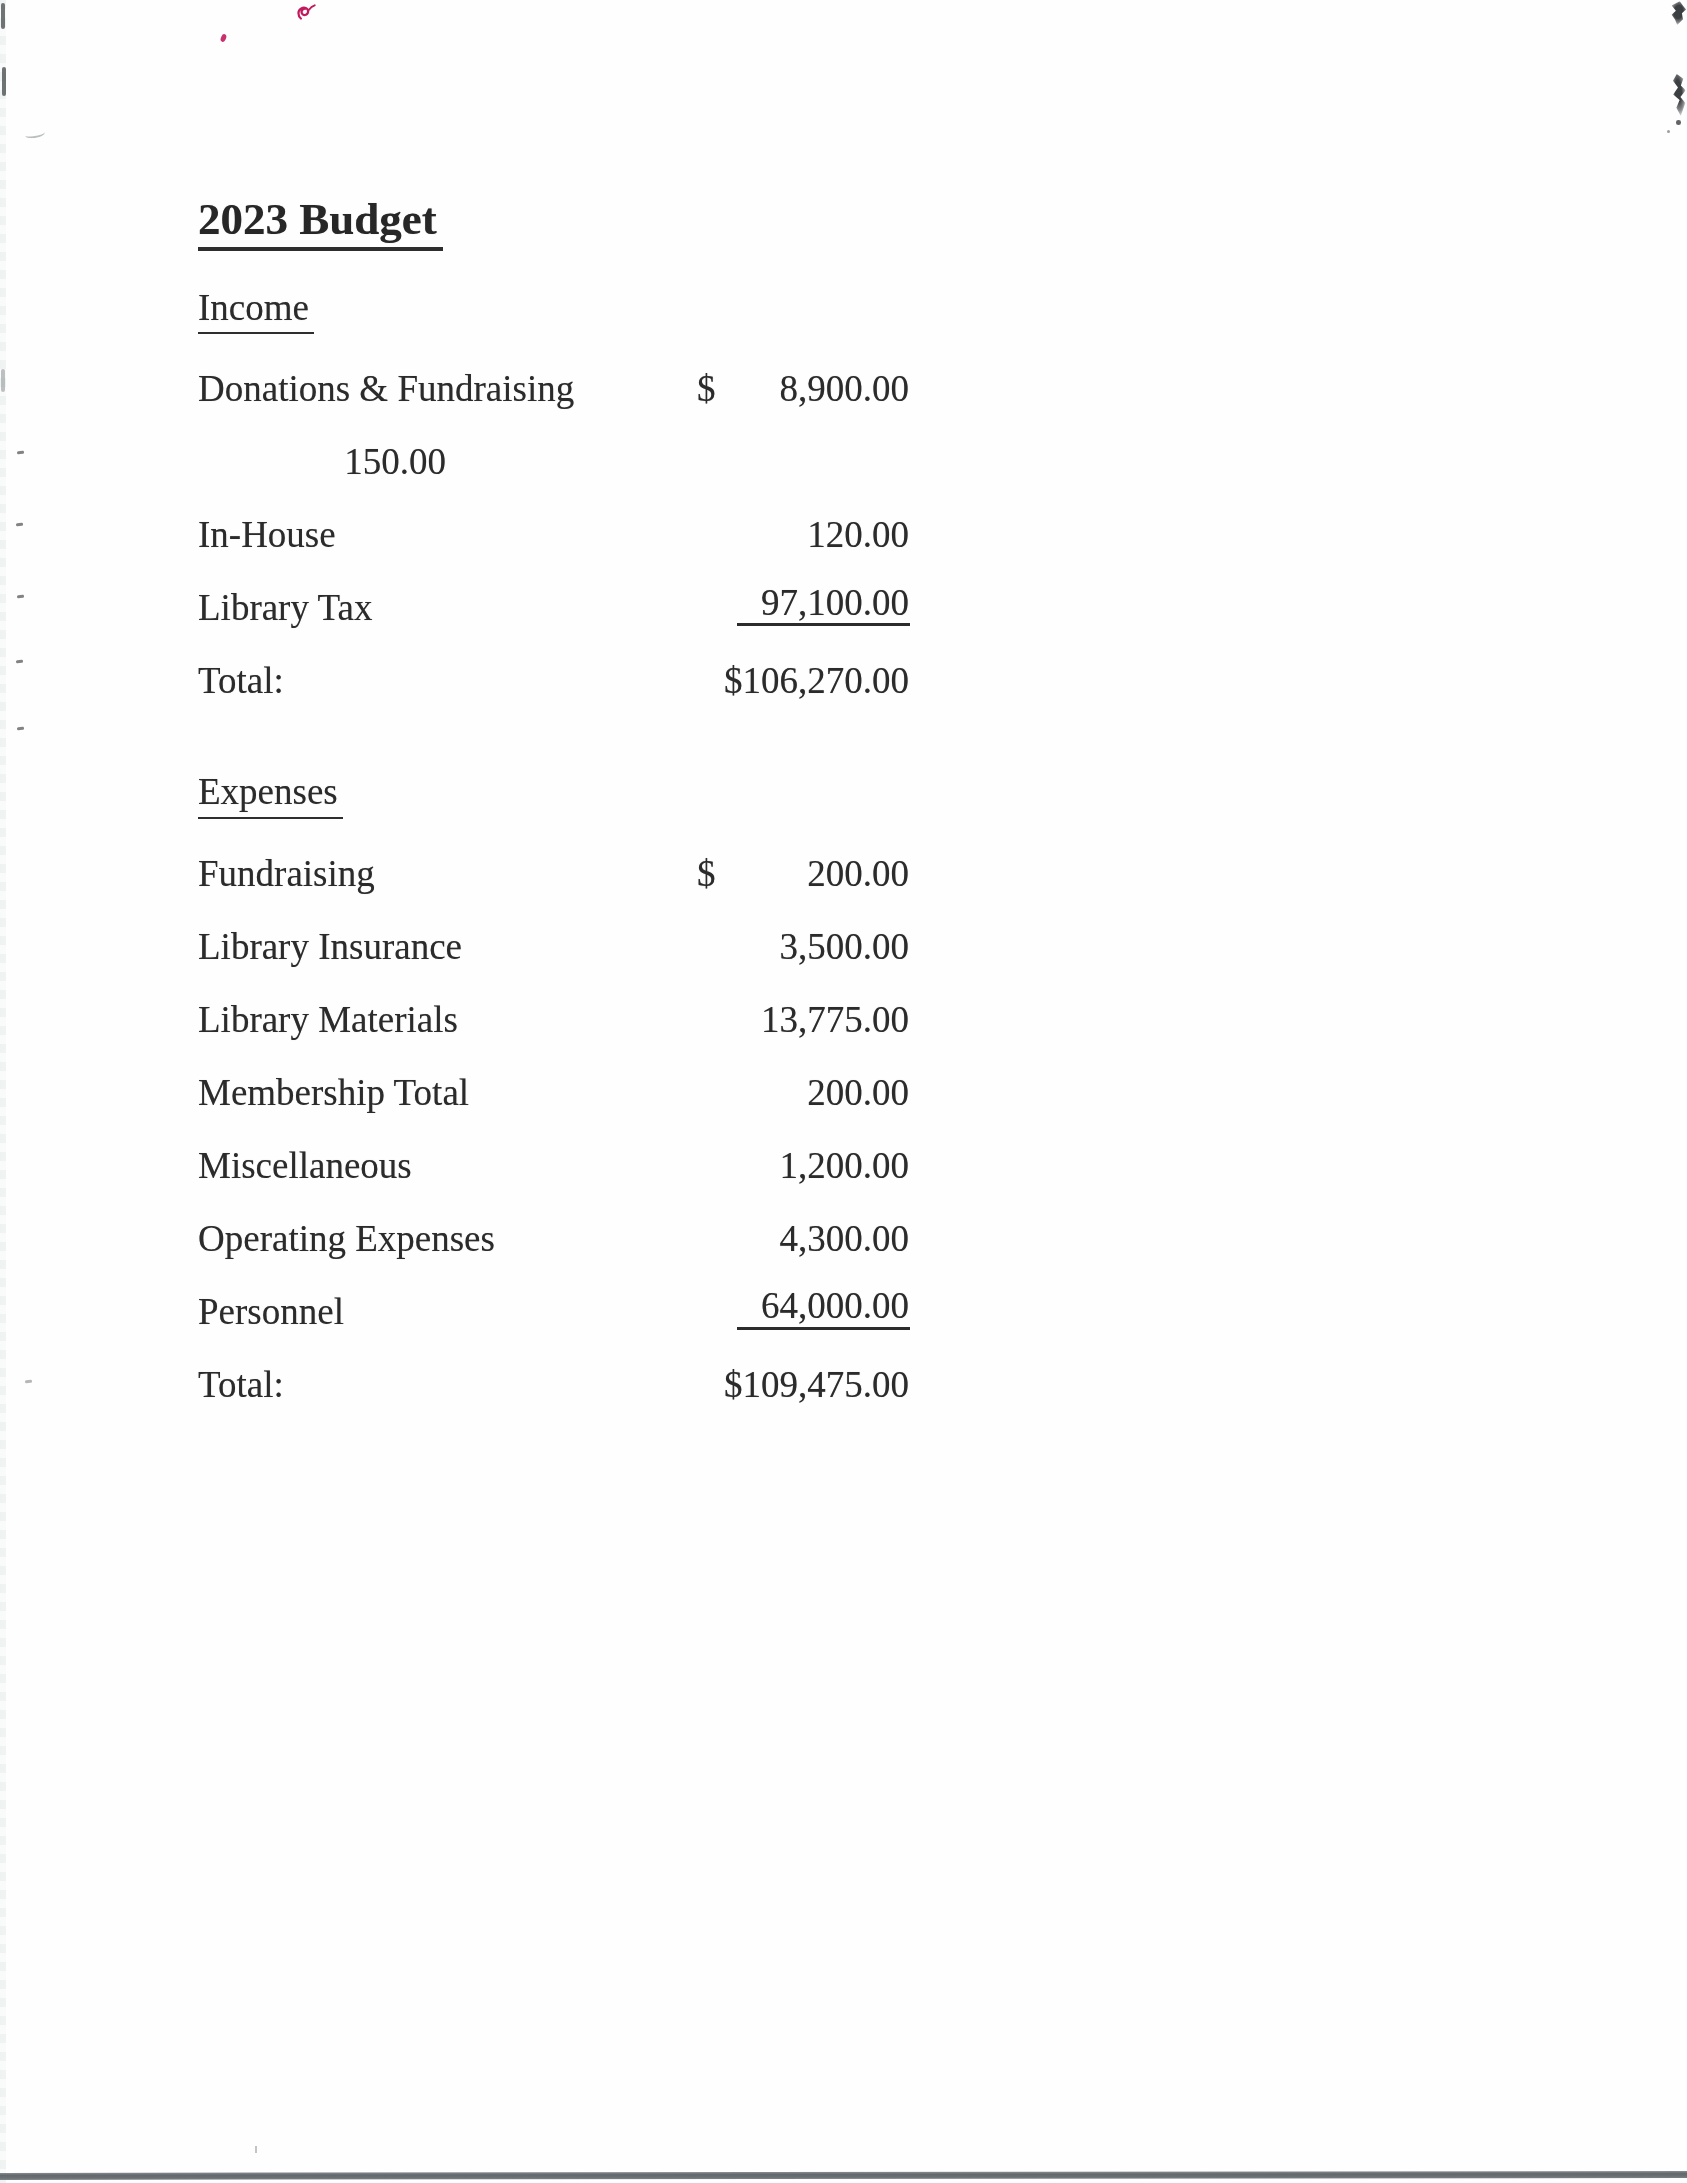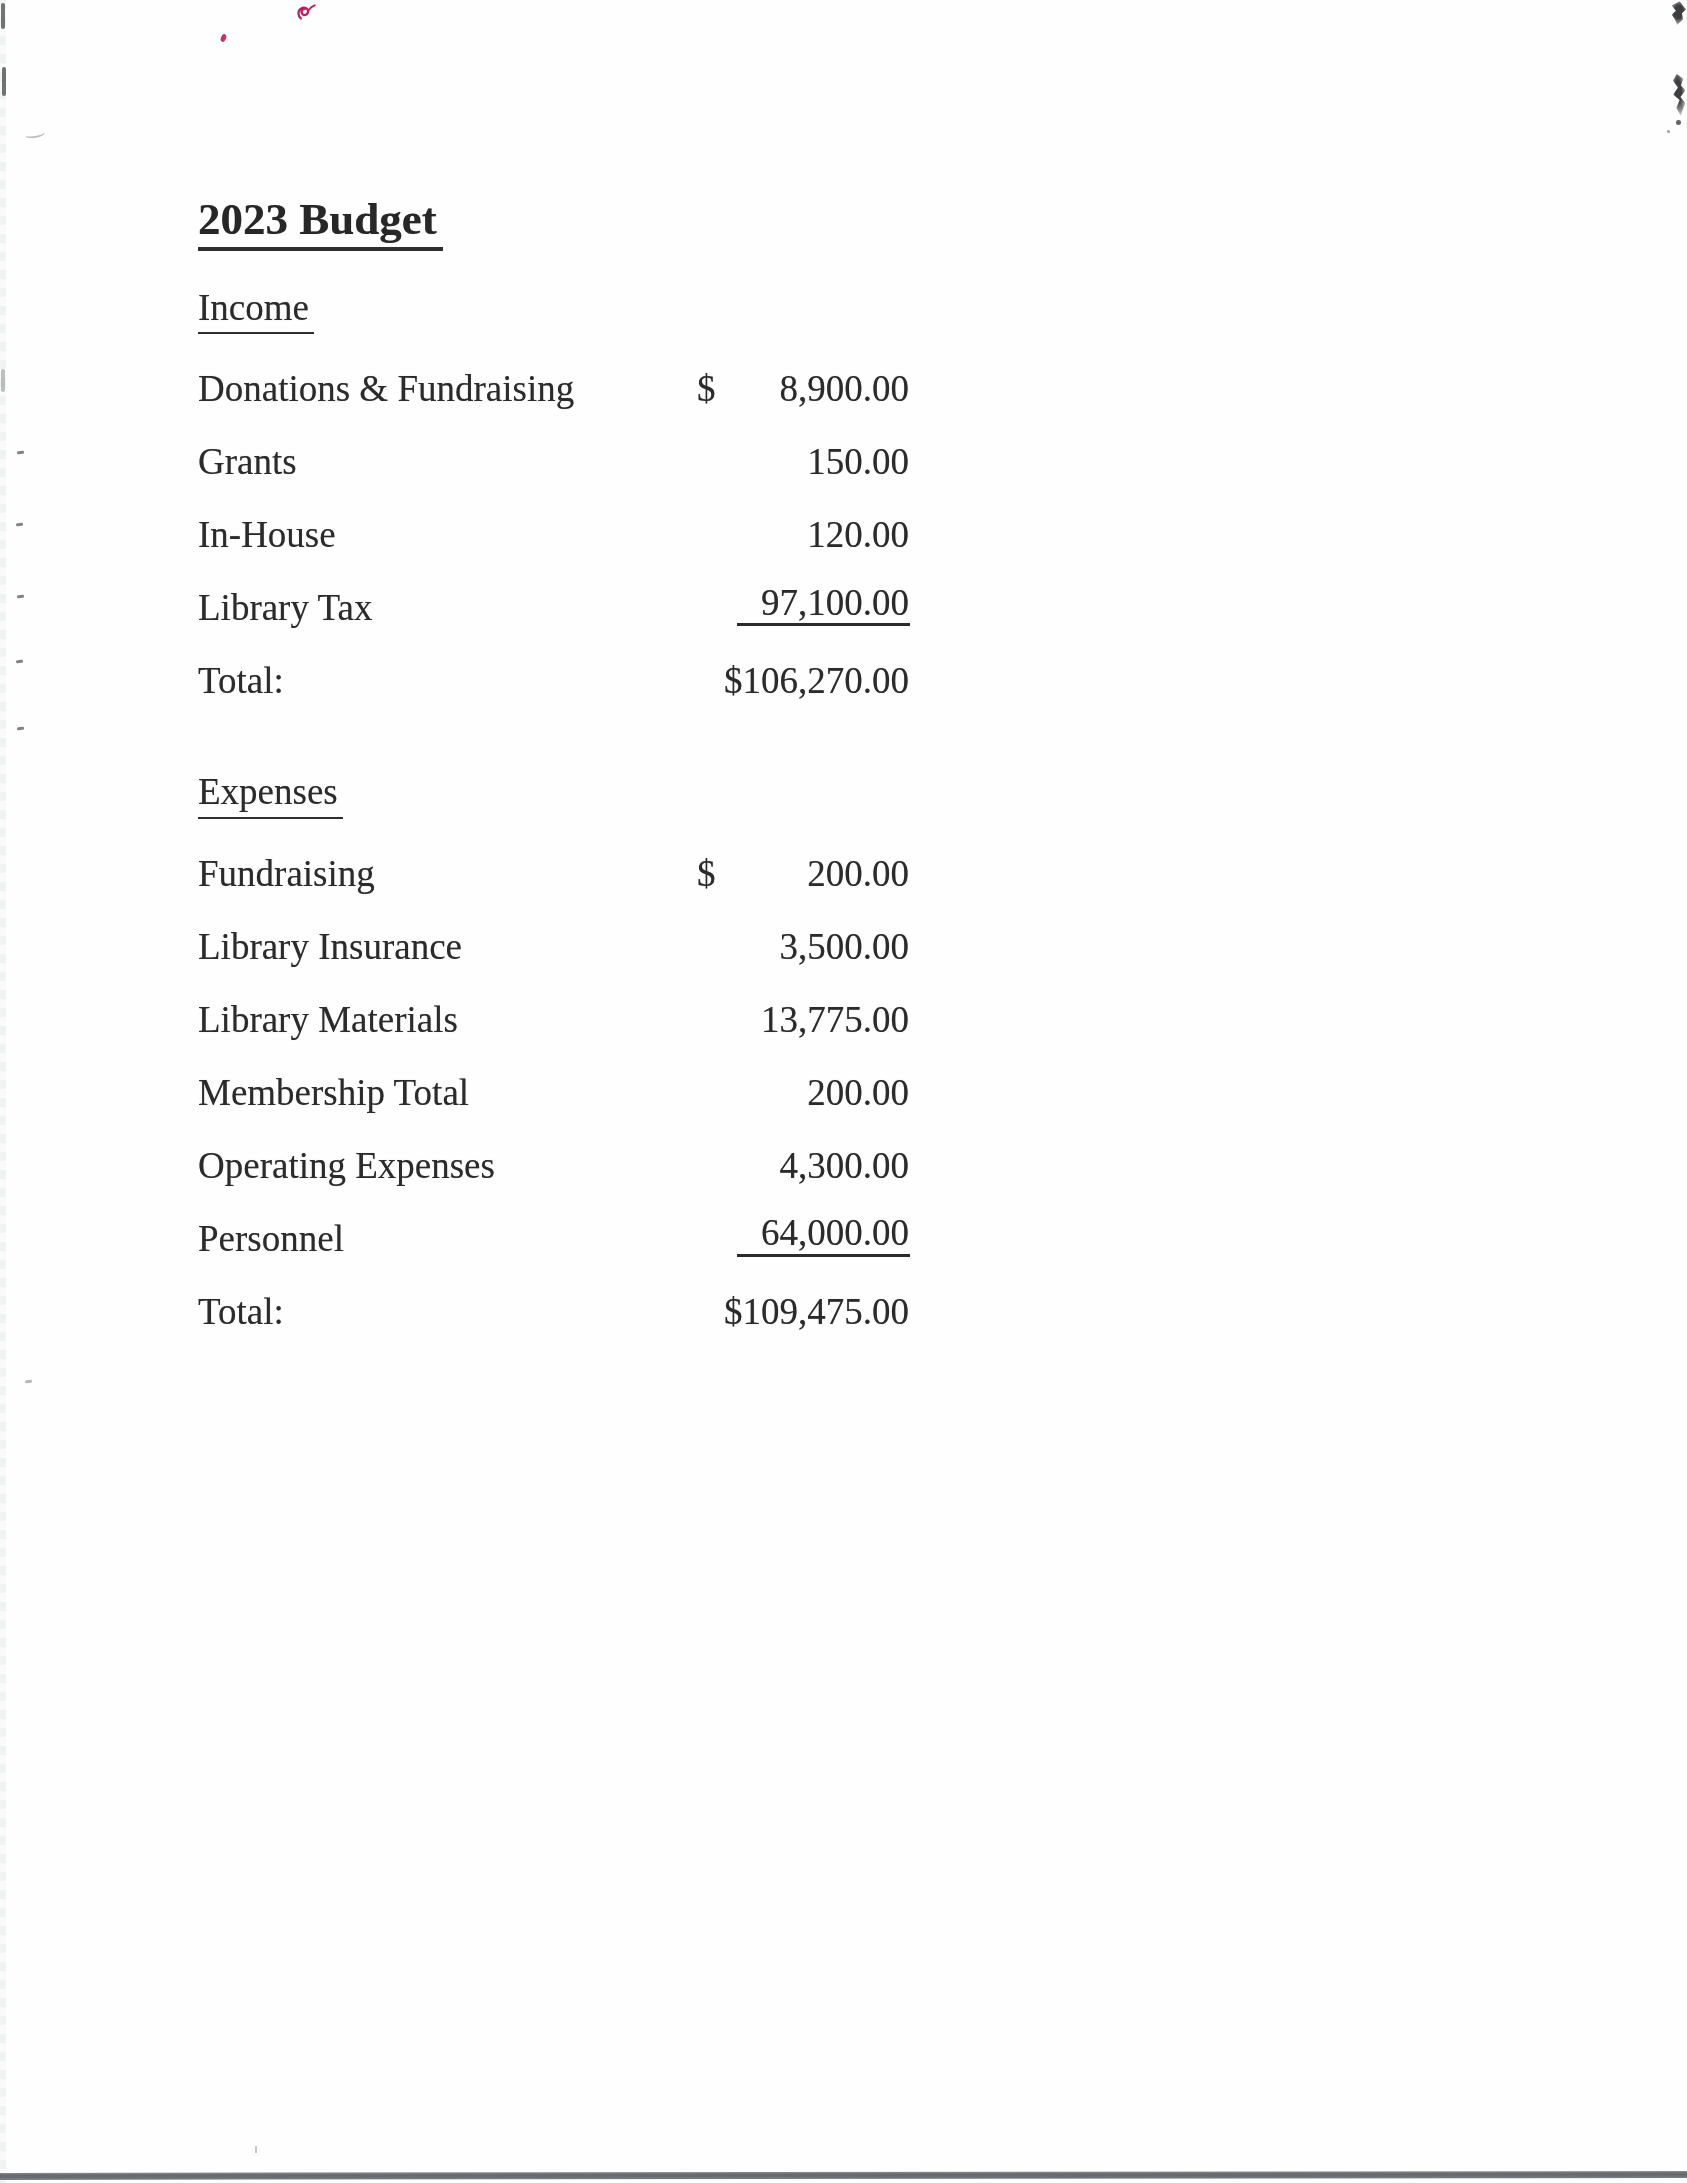--- a/index.html
+++ b/index.html
@@ -140,21 +140,20 @@
     <div class="section-heading">Income</div>
     <div class="rows">
             <div class="row">
     <div class="row-label">Donations &amp; Fundraising</div>
     <div class="amount-cell">
       <span class="currency">$</span>
       <span class="amount">8,900.00</span>
     </div>
   </div>
             <div class="row">
-    <div class="row-label">Grants</div>
     <div class="amount-cell">
       <span class="currency"></span>
       <span class="amount">150.00</span>
     </div>
   </div>
             <div class="row">
     <div class="row-label">In-House</div>
     <div class="amount-cell">
       <span class="currency"></span>
       <span class="amount">120.00</span>
@@ -200,20 +199,27 @@
     </div>
   </div>
             <div class="row">
     <div class="row-label">Membership Total</div>
     <div class="amount-cell">
       <span class="currency"></span>
       <span class="amount">200.00</span>
     </div>
   </div>
             <div class="row">
+    <div class="row-label">Miscellaneous</div>
+    <div class="amount-cell">
+      <span class="currency"></span>
+      <span class="amount">1,200.00</span>
+    </div>
+  </div>
+            <div class="row">
     <div class="row-label">Operating Expenses</div>
     <div class="amount-cell">
       <span class="currency"></span>
       <span class="amount">4,300.00</span>
     </div>
   </div>
             <div class="row">
     <div class="row-label">Personnel</div>
     <div class="amount-cell">
       <span class="currency"></span>

